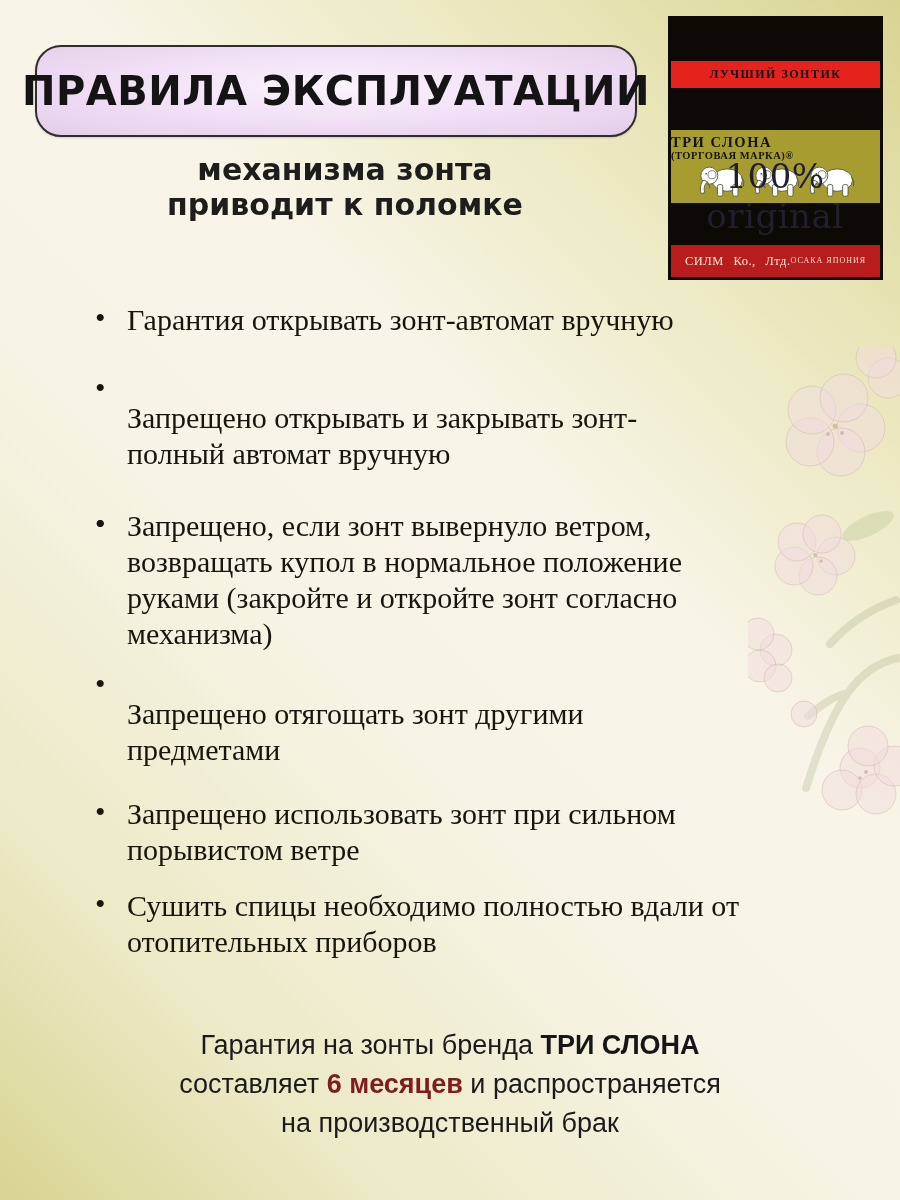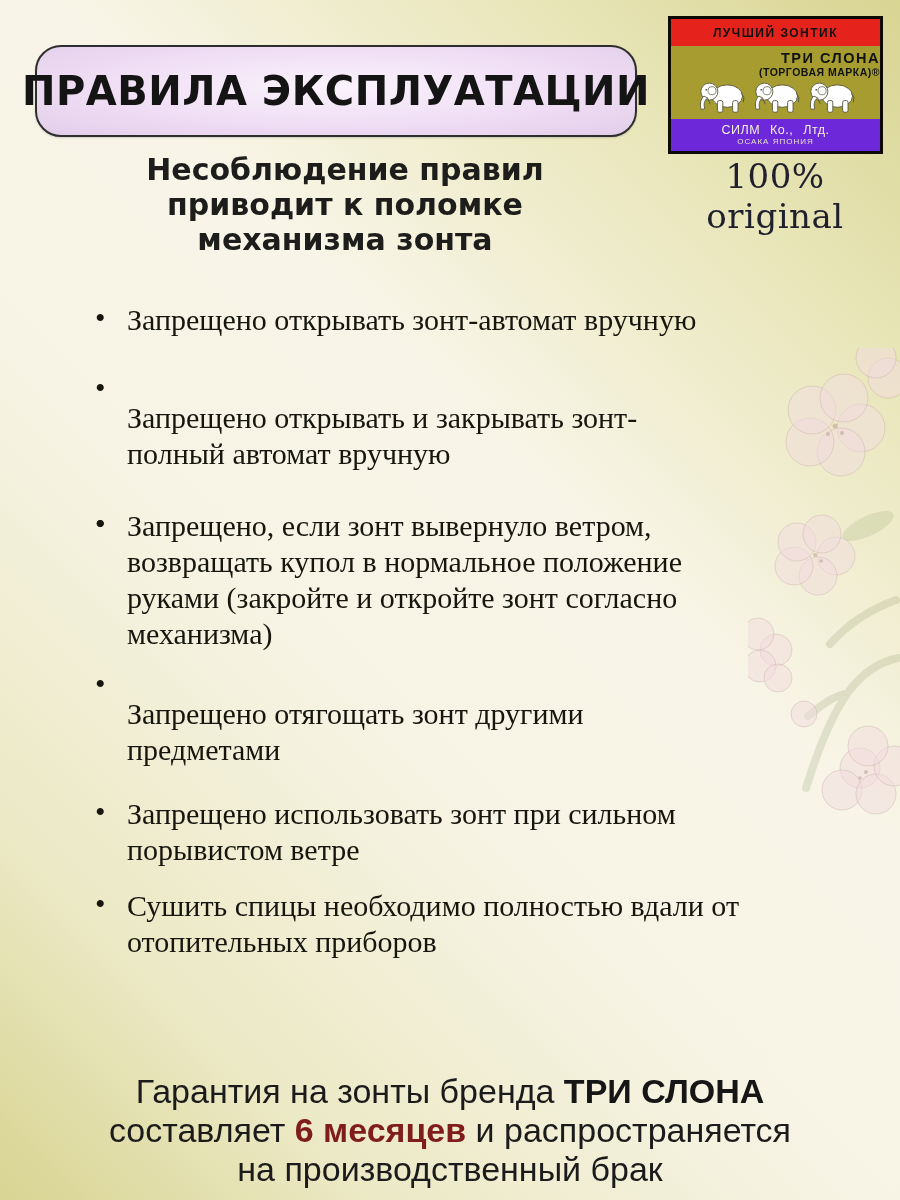--- a/index.html
+++ b/index.html
@@ -20,28 +20,28 @@
   }
   .title-box h1{
     margin:0;font-size:40px;font-weight:800;letter-spacing:.5px;color:#141414;
     font-family:"DejaVu Sans", sans-serif;white-space:nowrap;
   }
   
   .logo{
     position:absolute;left:668px;top:16px;width:215px;box-sizing:border-box;
     border:3px solid #0d0a06;background:#0d0a06;
   }
-  .band{width:100%;box-sizing:border-box;text-align:right;font-family:Liberation Sans, sans-serif;}
+  .band{width:100%;box-sizing:border-box;text-align:left;font-family:Liberation Serif, serif;margin-top:42px;}
   .band-red{background:#e5231c;height:27px;display:flex;align-items:center;justify-content:center;}
   .band-red span{font-size:12px;font-weight:bold;color:#121212;letter-spacing:1.5px;}
   .band-gold{background:#a69c30;height:73px;padding-top:5px;}
   .brand-name{font-size:14.5px;font-weight:bold;color:#121212;letter-spacing:1.5px;line-height:15px;}
   .brand-tm{font-size:10.5px;font-weight:bold;color:#121212;letter-spacing:.5px;line-height:12px;}
   .elephants{display:flex;justify-content:center;gap:3px;margin-top:1px;}
-  .band-black{background:#6d28d9;height:32px;display:flex;flex-direction:column;align-items:center;justify-content:center;}
+  .band-black{background:#b91c1c;height:32px;display:flex;flex-direction:row;align-items:center;justify-content:center;}
   .company-line{font-size:12.5px;color:#f3efdf;letter-spacing:.5px;word-spacing:6px;line-height:14px;}
   .origin-line{font-size:8px;color:#e8e3cd;letter-spacing:1px;line-height:10px;}
   .original{
     position:absolute;left:660px;top:156px;width:230px;text-align:center;
     font-family:"DejaVu Serif", serif;font-size:34px;color:#1f1f2d;letter-spacing:.5px;
   }
   
   .subtitle{
     position:absolute;left:105px;top:152px;width:480px;text-align:center;
     font-family:"DejaVu Sans", sans-serif;font-weight:700;font-size:30px;line-height:35px;color:#1d1d1b;
@@ -49,22 +49,22 @@
   
   .rules{position:absolute;left:95px;top:302px;width:700px;list-style:none;margin:0;padding:0;
     font-family:"Liberation Serif", serif;font-size:30px;line-height:36px;color:#16160e;}
   .rules li{position:relative;padding-left:32px;}
   .rules .dot{position:absolute;left:0;top:-2px;font-size:30px;color:#16160e;}
   .mb34{margin-bottom:34px;} .mb36{margin-bottom:36px;}
   .mb16{margin-bottom:16px;} .mb28{margin-bottom:28px;} .mb20{margin-bottom:20px;}
   .w600{max-width:600px;margin-top:28px;} .w640{max-width:640px;} .w670{max-width:670px;}
   
   .warranty{
-    position:absolute;left:40px;top:1072px;width:820px;text-align:center;
-    font-size:34px;line-height:39px;color:#1b1b1b;font-family:"Liberation Sans", sans-serif;
+    position:absolute;left:40px;top:1026px;width:820px;text-align:center;
+    font-size:27px;line-height:39px;color:#1b1b1b;font-family:"Liberation Sans", sans-serif;
   }
   .warranty b{font-weight:bold;color:#161616;}
   .warranty .hl{color:#7f1d1d;font-weight:bold;}
 </style>
 </head>
 <body>
 
 <svg width="0" height="0" style="position:absolute">
   <defs>
     <g id="eleph">
@@ -152,29 +152,28 @@
     </div>
   </div>
   <div class="band band-black">
     <div class="company-line">СИЛМ Ко., Лтд.</div>
     <div class="origin-line">ОСАКА ЯПОНИЯ</div>
   </div>
 </div>
 <div class="original">100% original</div>
 
 <div class="subtitle">
-  <div>Несоблюдение правил</div>
+  <div>механизма зонта</div>
   <div>приводит к поломке</div>
-  <div>механизма зонта</div>
 </div>
 
 <ul class="rules">
   <li class="mb34">
     <span class="dot">•</span>
-    <span class="rule-text">Запрещено открывать зонт-автомат вручную</span>
+    <span class="rule-text">Гарантия открывать зонт-автомат вручную</span>
   </li>
   <li class="mb36">
     <span class="dot">•</span>
     <span class="rule-text w600" style="display:inline-block">Запрещено открывать и закрывать зонт-полный автомат вручную</span>
   </li>
   <li class="mb34">
     <span class="dot">•</span>
   </li>
   <li class="mb16">
     <span class="dot">•</span>

